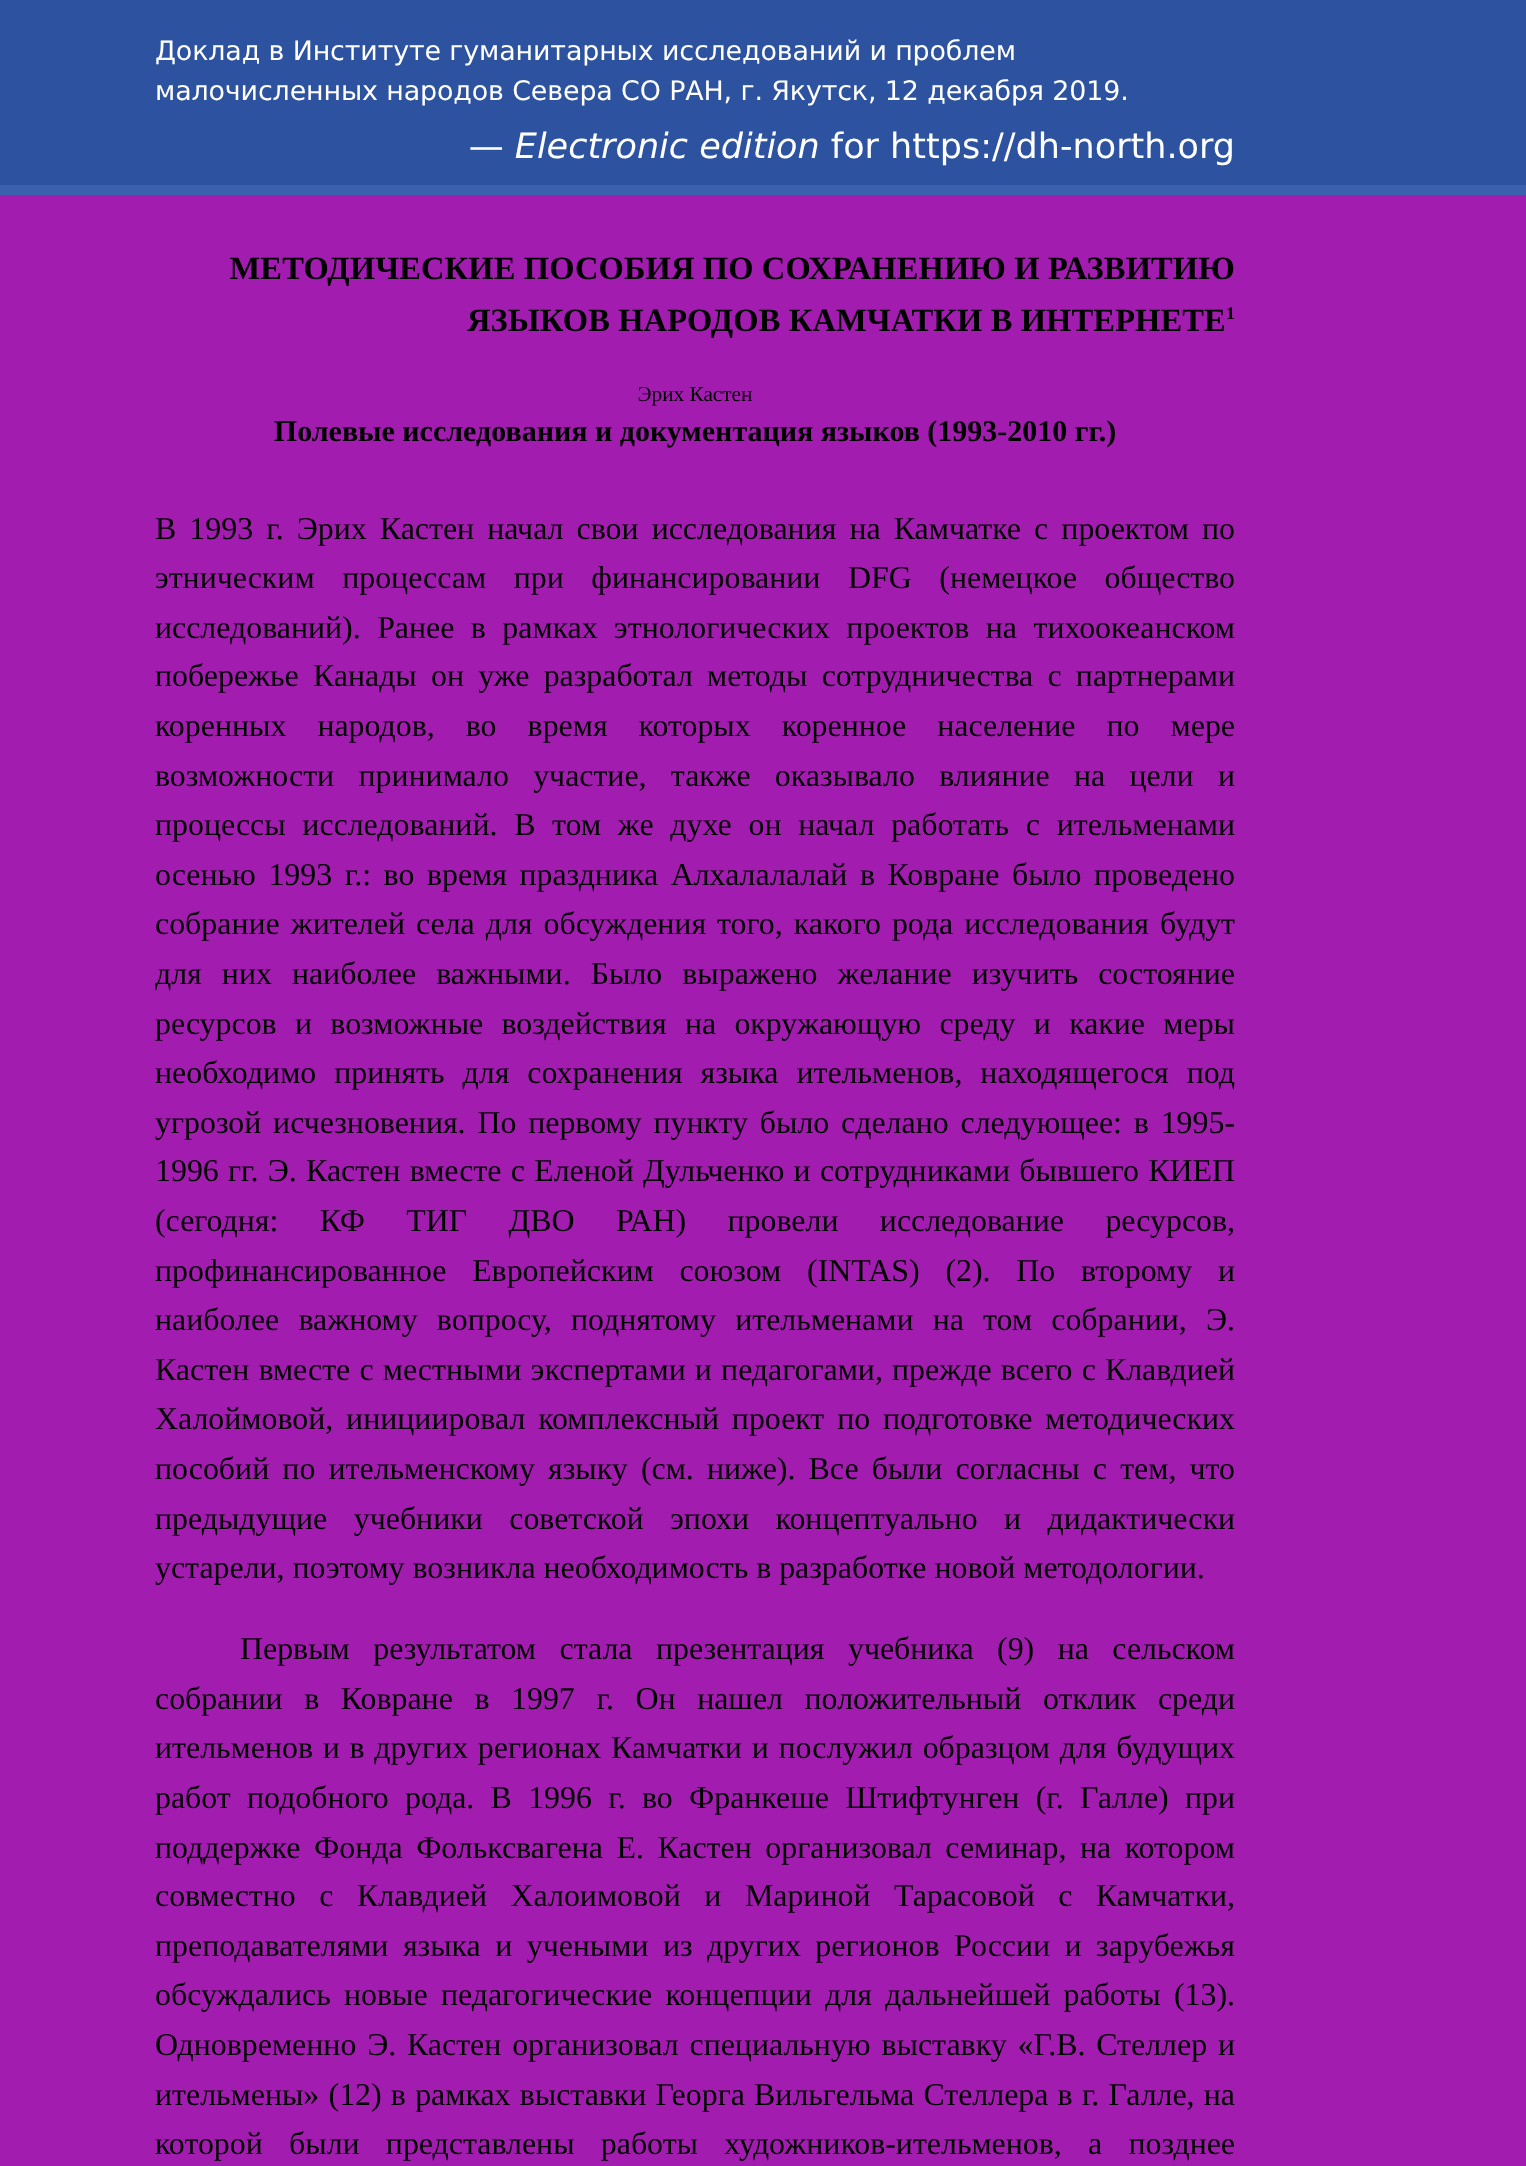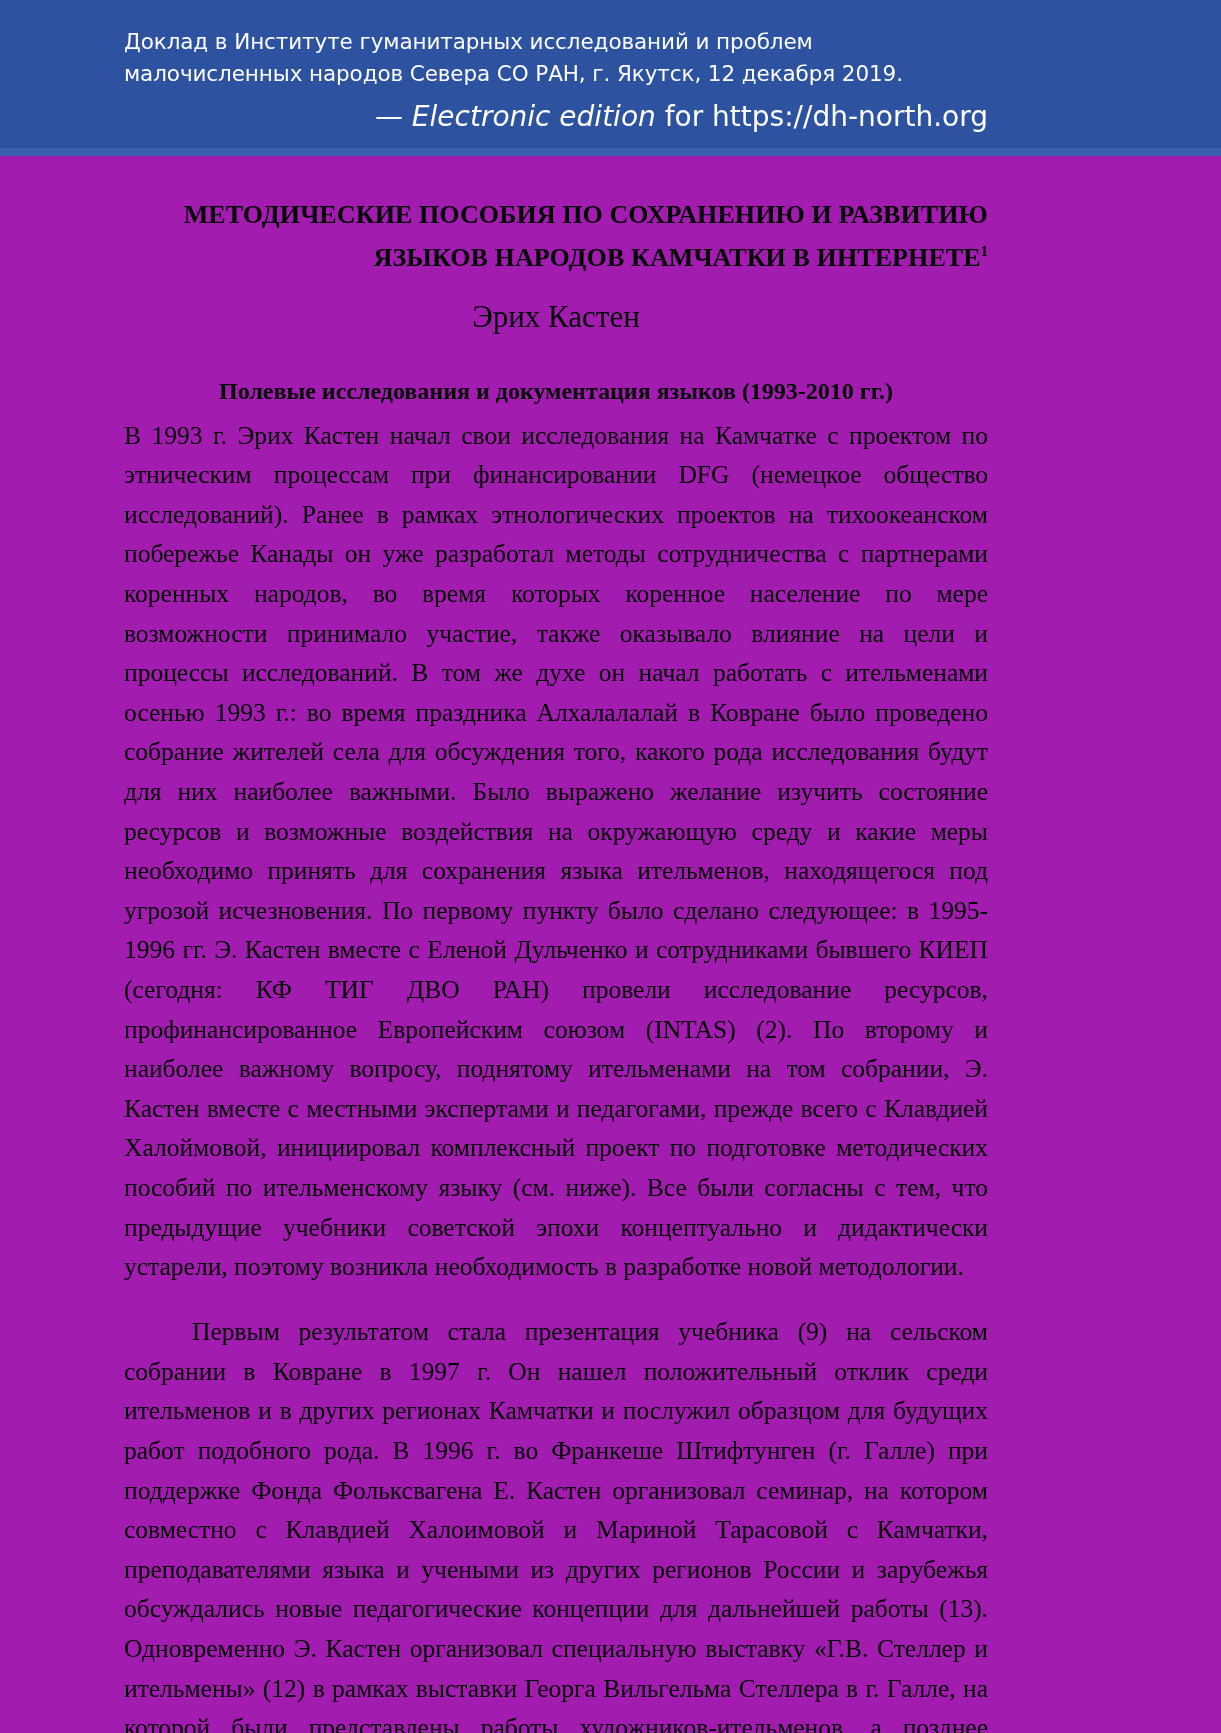--- a/index.html
+++ b/index.html
@@ -78,37 +78,36 @@
     letter-spacing: 0.1px;
   }
   .title sup {
     font-size: 0.55em;
     vertical-align: super;
     font-weight: bold;
   }
 
   .author {
     margin-top: 26px;
-    font-size: 31px;
+    font-size: 17px;
     line-height: 30px;
     text-align: center;
     color: #000000;
   }
 
   .section-heading {
-    margin-top: 44px;
     font-size: 24px;
     font-weight: bold;
     line-height: 30px;
     text-align: center;
     color: #000000;
   }
 
   .body-text {
-    margin-top: 10px;
+    margin-top: 42px;
     font-size: 25.5px;
     line-height: 39.6px;
     text-align: justify;
     text-justify: inter-word;
     color: #000000;
     hyphens: manual;
   }
   .body-text.indented {
     text-indent: 68px;
     margin-top: 0;

